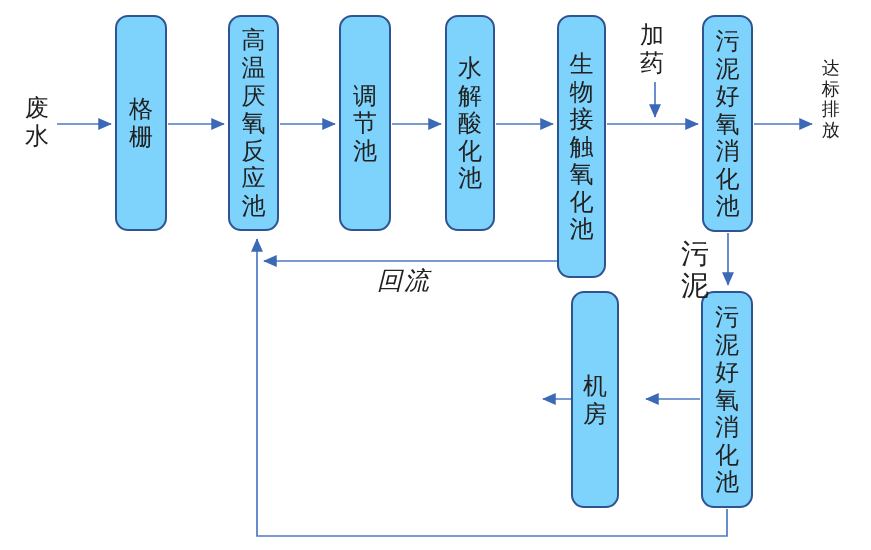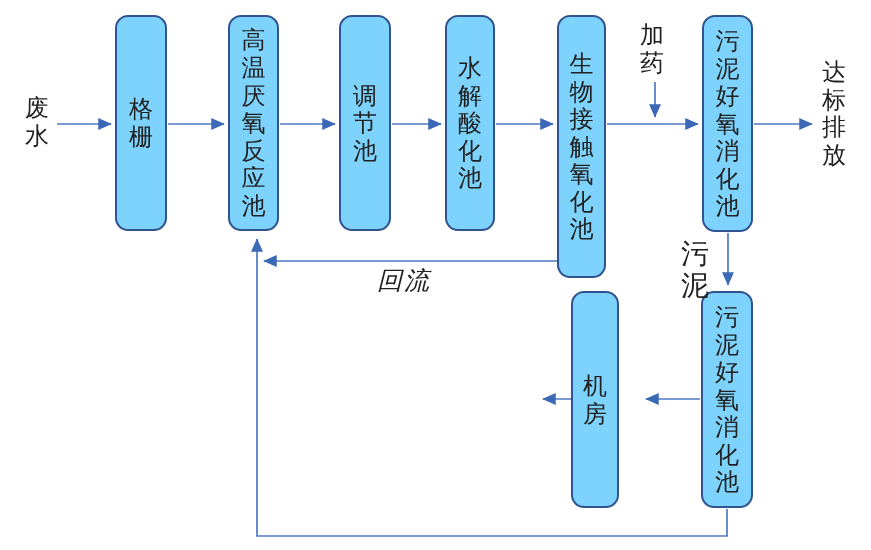--- a/index.html
+++ b/index.html
@@ -79,20 +79,20 @@
   </div>
 
   <div class="box" style="left:571px;top:291px;width:48px;height:217px">
     <span class="ntext">机房</span>
   </div>
 
   <div class="flabel v" style="left:24px;top:94px;font-size:24px">废水</div>
 
   <div class="flabel v" style="left:639px;top:21px;font-size:24px">加药</div>
 
-  <div class="flabel v" style="left:821px;top:58px;font-size:24px">达标排放</div>
+  <div class="flabel v" style="left:821px;top:58px;font-size:18px">达标排放</div>
 
   <div class="flabel v" style="left:680px;top:238px;font-size:28px">污泥</div>
 
   <div class="flabel h" style="left:377px;top:266px;font-size:25px">回流</div>
 
 
 </div>
 
 </body></html>

